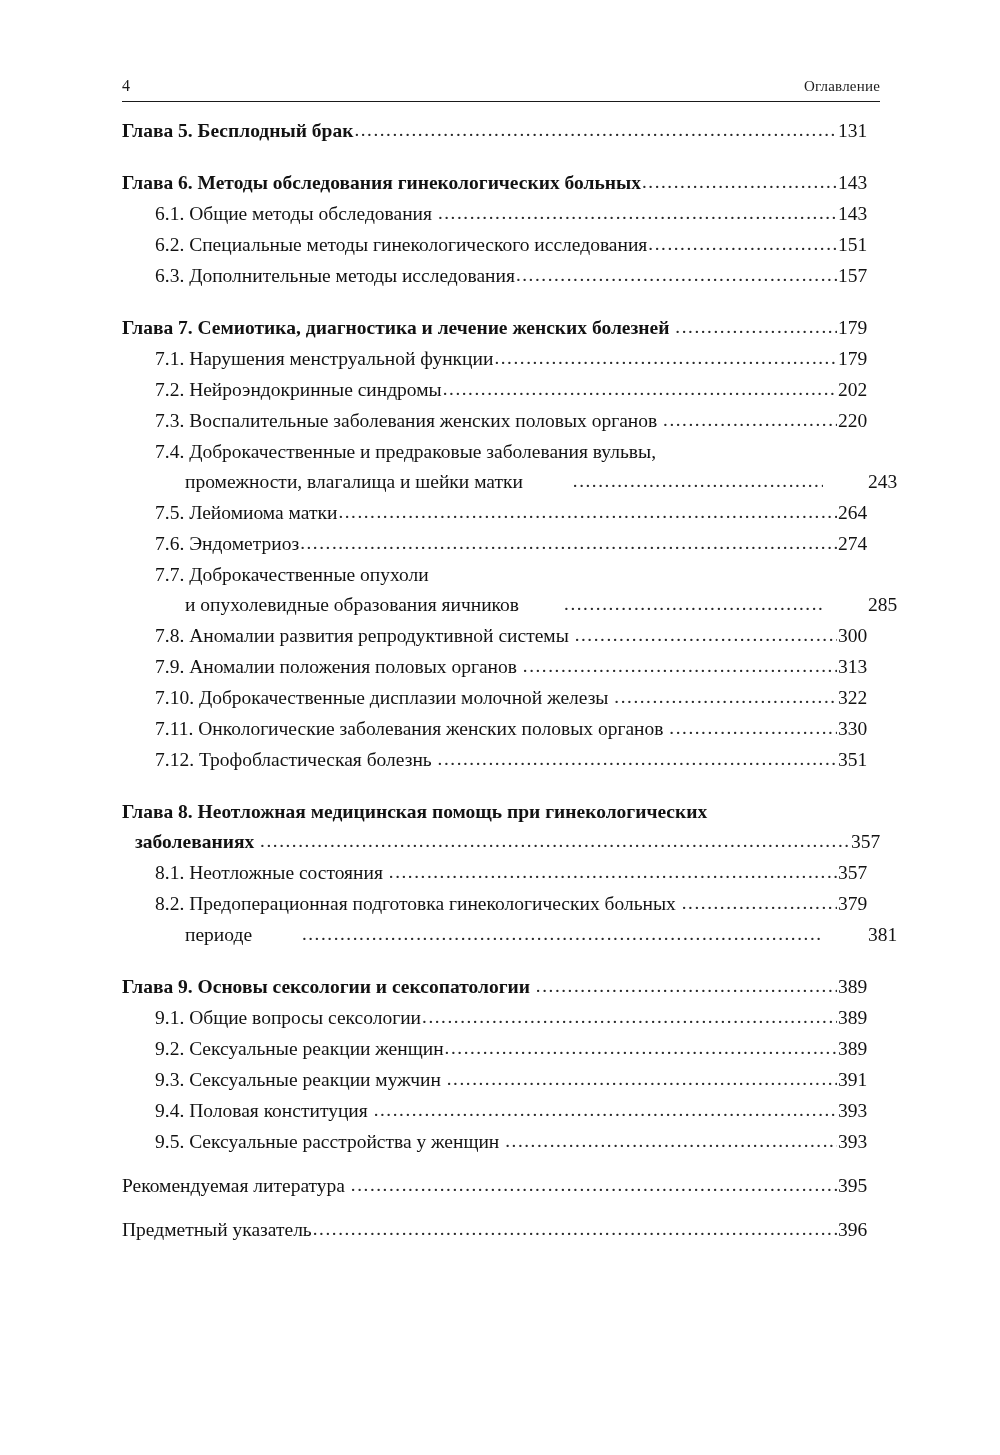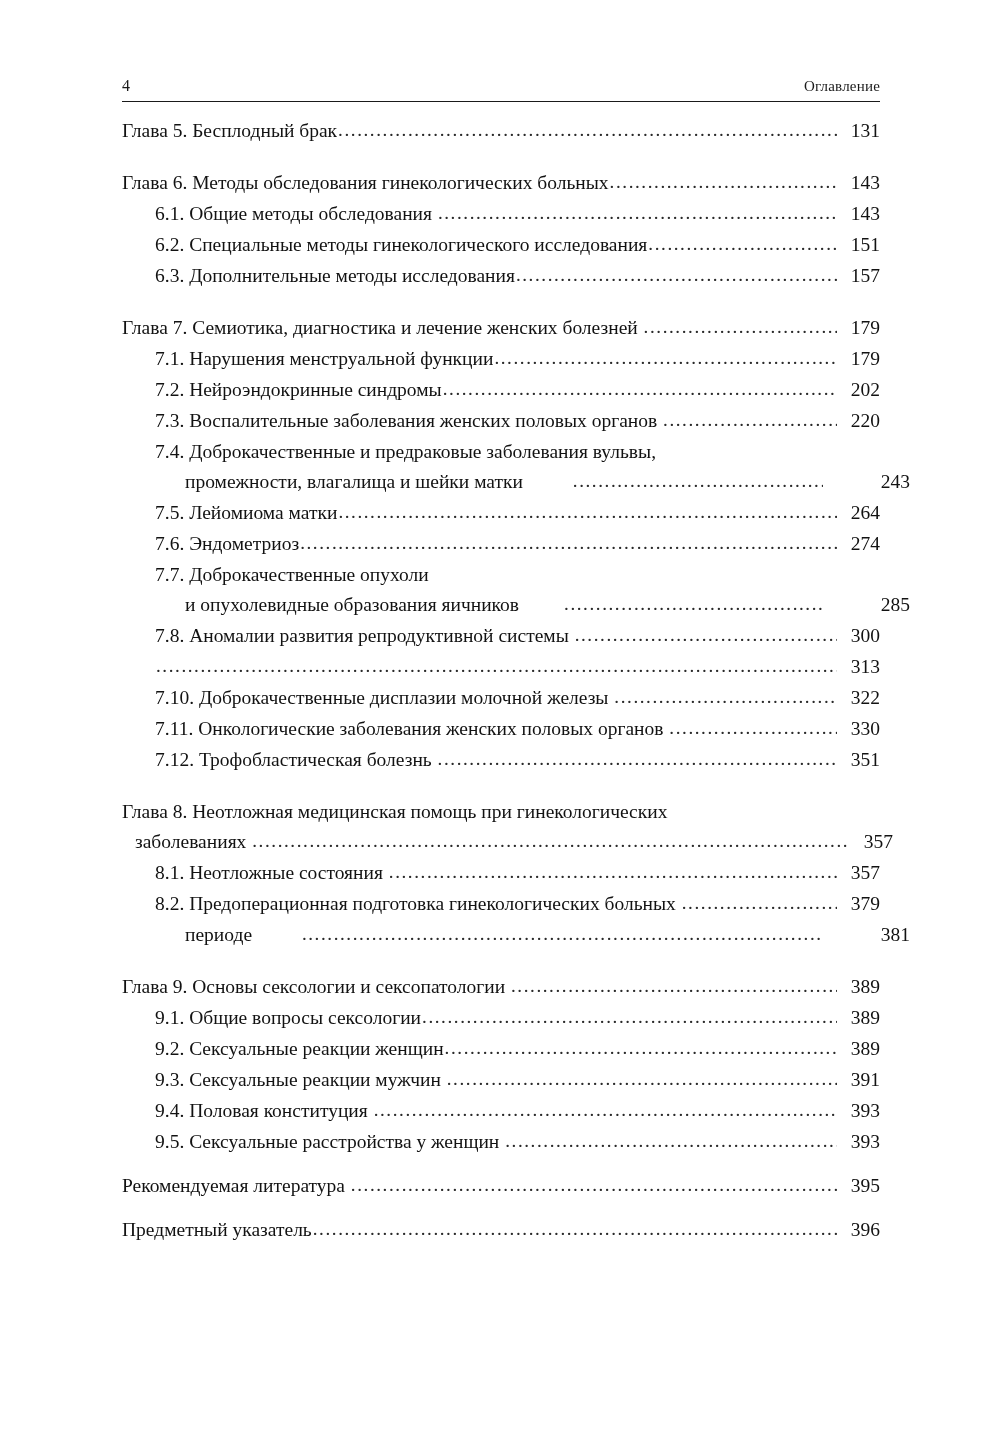--- a/index.html
+++ b/index.html
@@ -87,38 +87,38 @@
     letter-spacing: 1.6px;
     color: #2a2a2a;
     font-size: 19px;
     transform: translateY(-1px);
   }
   .leader::before {
     content: "........................................................................................................................................................................";
   }
   .page-num {
     flex: 0 0 auto;
-    text-align: right;
+    text-align: left;
     min-width: 42px;
     font-weight: normal;
     font-family: "Liberation Serif", "DejaVu Serif", serif;
     white-space: pre;
   }
 
   
   .toc-entry.chapter {
     font-weight: bold;
     font-size: 19.5px;
     margin-top: 22px;
   }
   .toc-entry.chapter:first-child {
     margin-top: 0;
   }
   .toc-entry.chapter .entry-text {
-    font-weight: normal;
+    font-weight: bold;
   }
   .toc-entry.chapter .leader {
     font-weight: normal;
   }
 
   
   .toc-entry.backmatter {
     font-weight: normal;
     margin-top: 14px;
   }
@@ -251,20 +251,21 @@
         </div>
         <div class="toc-entry section">
           <div class="entry-line">
             <span class="entry-text">7.8. Аномалии развития репродуктивной системы </span>
             <span class="leader"></span>
             <span class="page-num">300</span>
           </div>
         </div>
         <div class="toc-entry section">
           <div class="entry-line">
+            <span class="entry-text">7.9. Аномалии положения половых органов </span>
             <span class="leader"></span>
             <span class="page-num">313</span>
           </div>
         </div>
         <div class="toc-entry section">
           <div class="entry-line">
             <span class="entry-text">7.10. Доброкачественные дисплазии молочной железы </span>
             <span class="leader"></span>
             <span class="page-num">322</span>
           </div>

